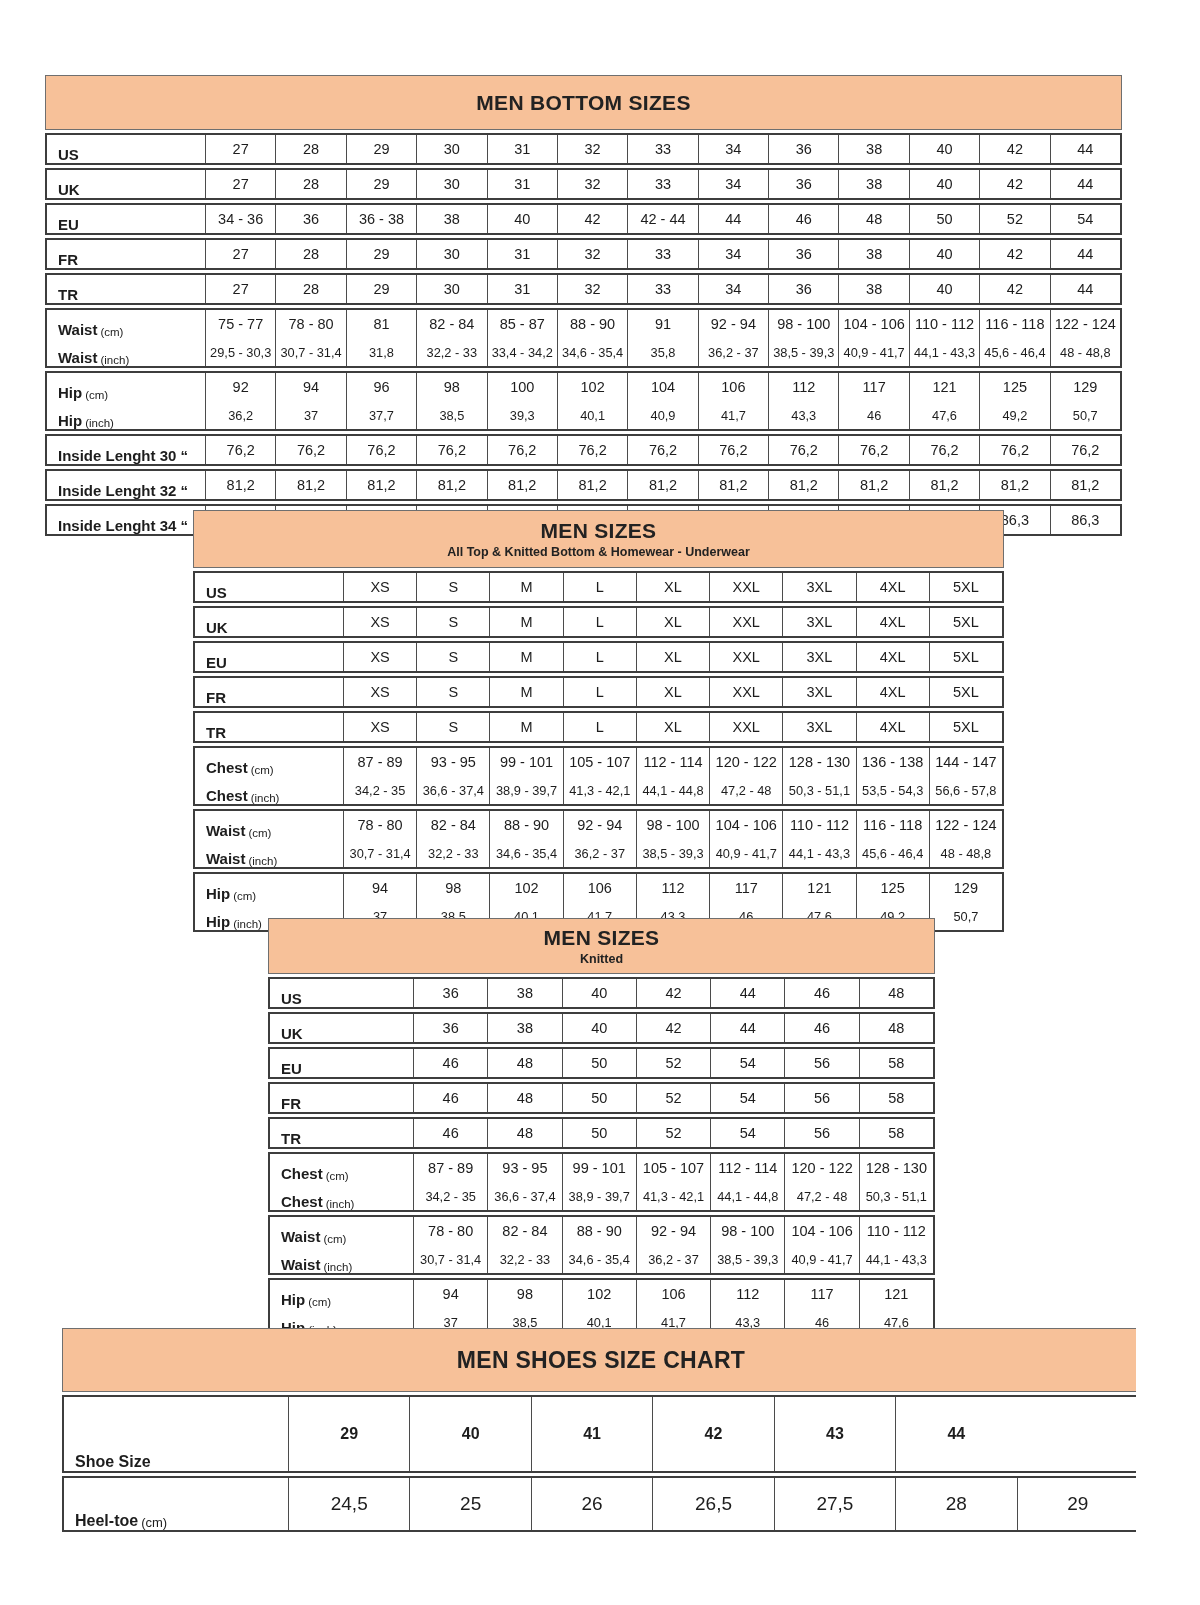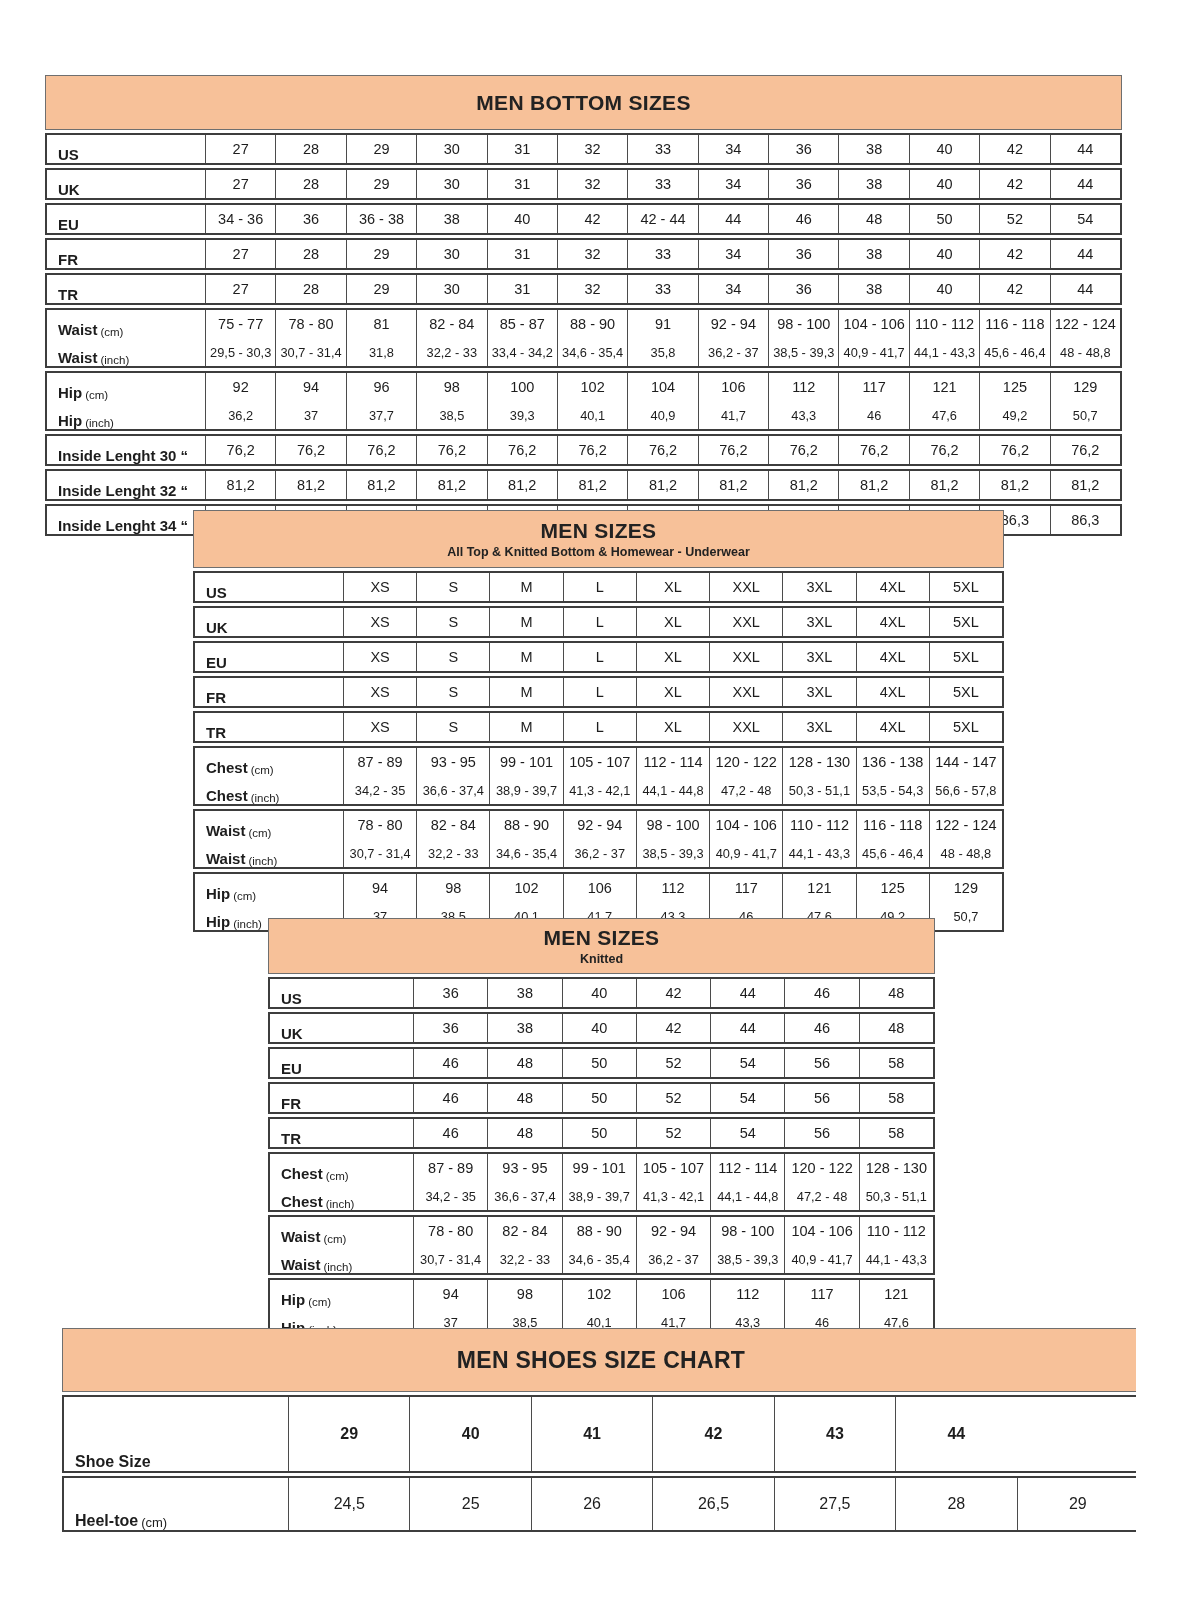--- a/index.html
+++ b/index.html
@@ -69,21 +69,21 @@
 
   
   #t3 { left:62px; top:1328px; width:1078px;border-radius:14px; --label-w:224px; }
   #t3 .tbl-header { height:64px; }
   #t3 .tbl-title { font-size:23px; }
   #t3 .t-label { font-size:16px; }
   #t3 .lab-unit { font-size:13px; }
   #t3 .tbl-body .group-box:first-child .t-row { height:74px; }
   #t3 .tbl-body .group-box:first-child .t-cell { font-weight:bold; font-size:16px; }
   #t3 .tbl-body .group-box:last-child .t-row { height:52px; }
-  #t3 .t-cell { font-size:16px; }
+  #t3 .t-cell { font-size:19px; }
 </style>
 </head>
 <body>
 
 <div class="page">
 
   <section class="size-table" id="t0" style="--n: 13;">
     <header class="tbl-header">
       <div class="tbl-title">MEN BOTTOM SIZES</div>
 

